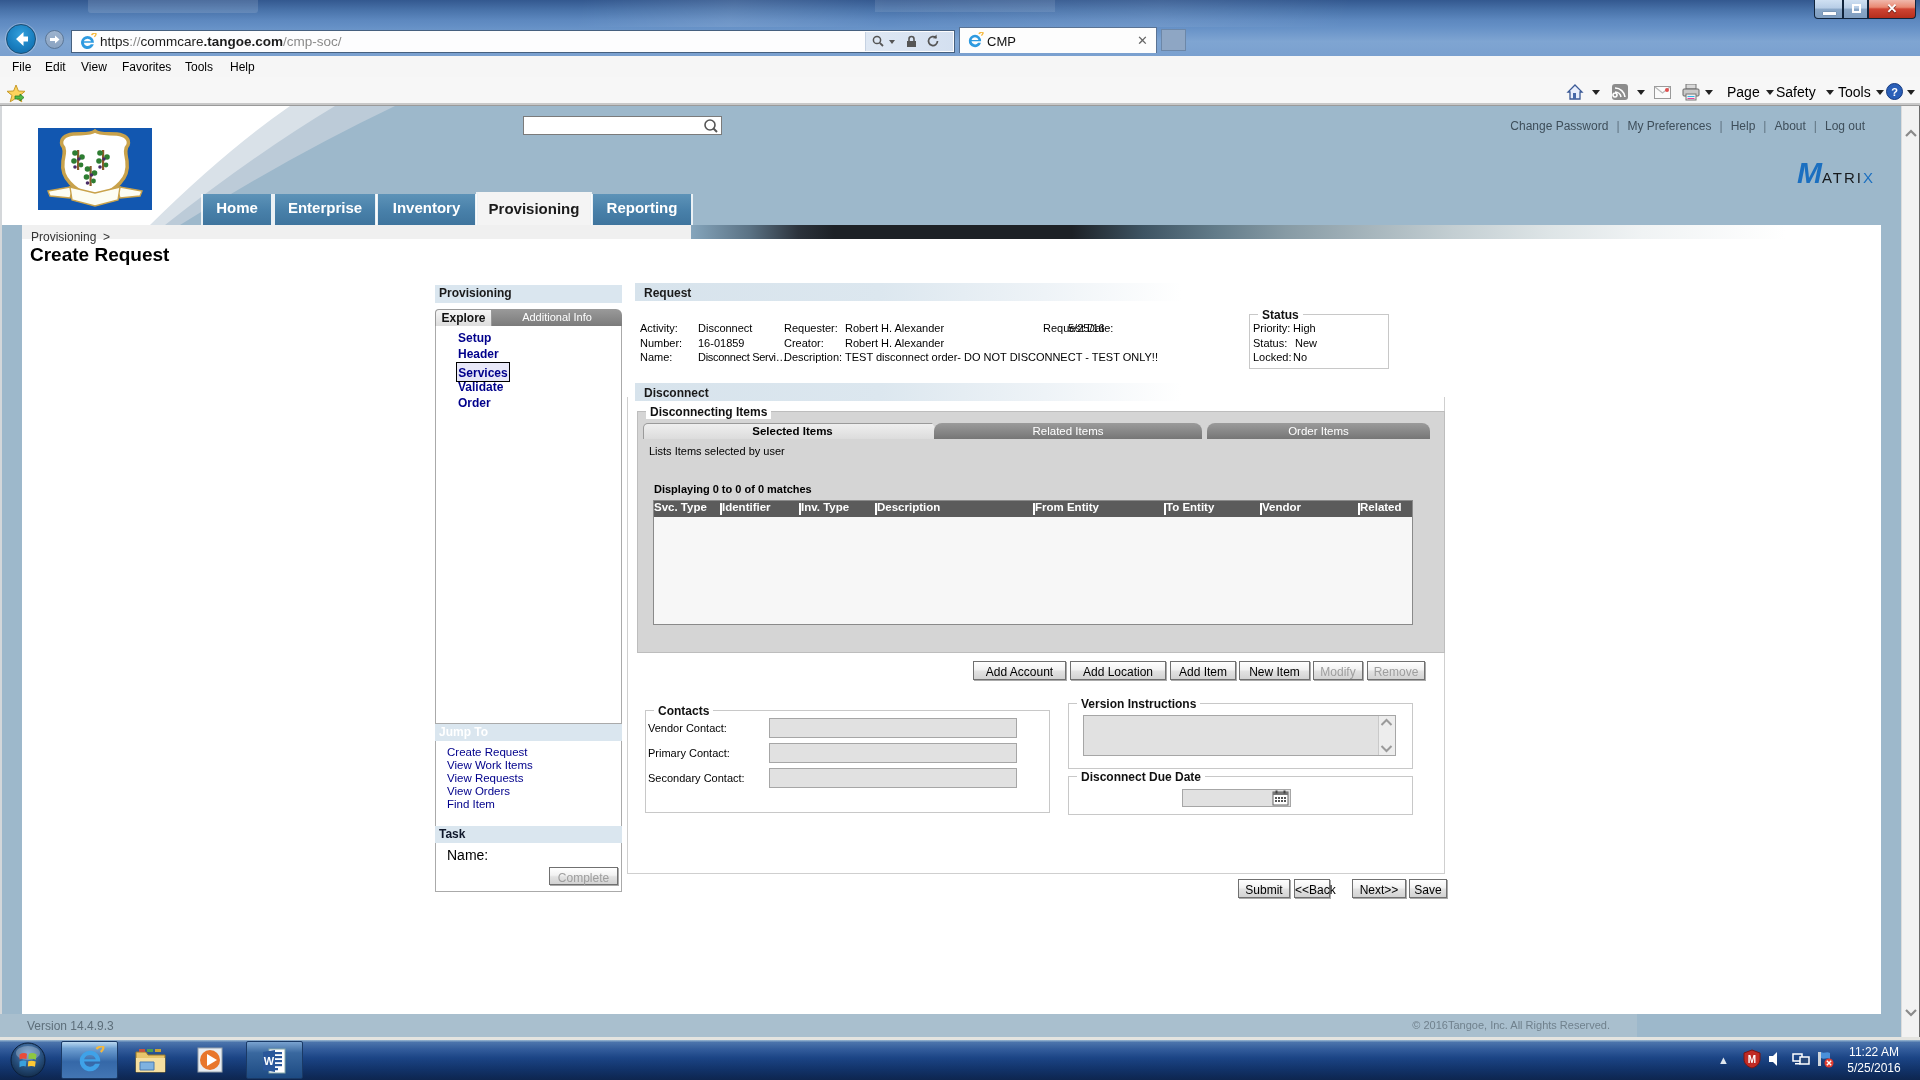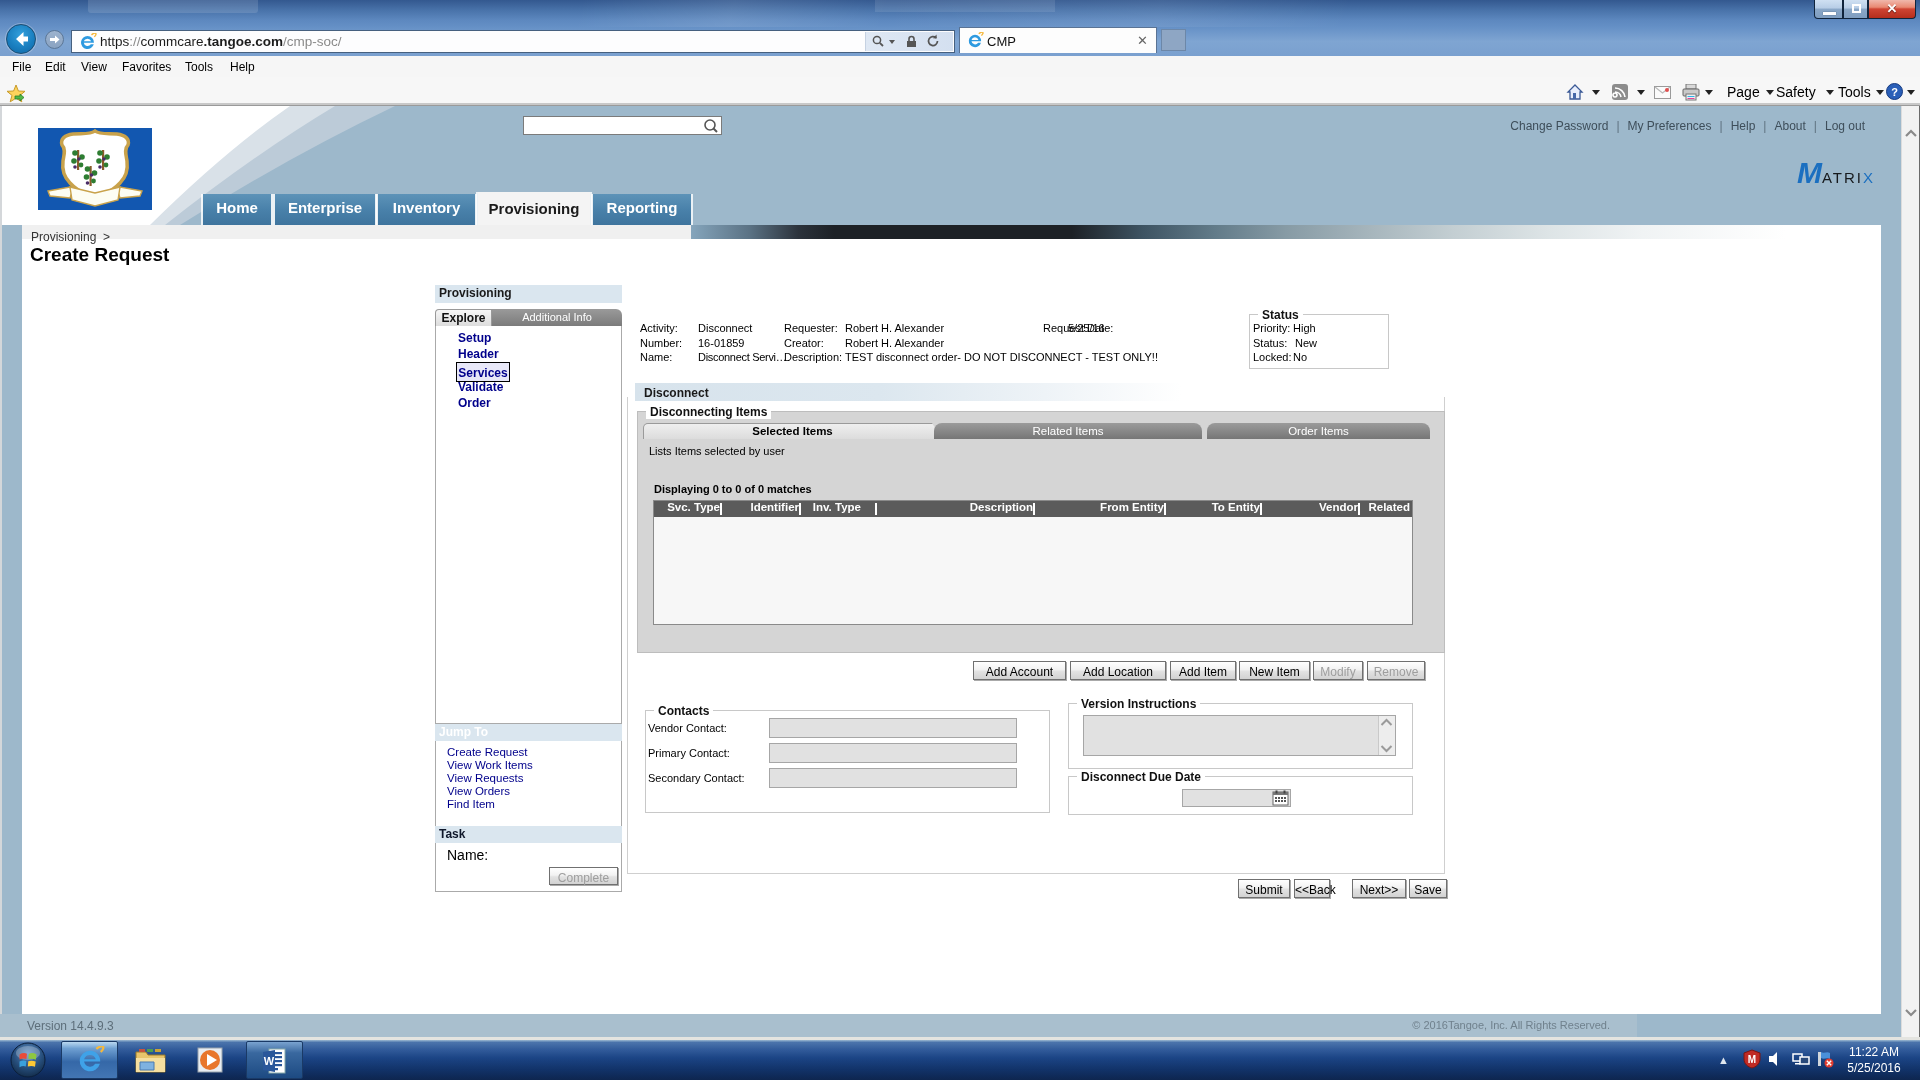--- a/index.html
+++ b/index.html
@@ -88,21 +88,21 @@
 
 
 .band { position:absolute; height:18px; background:linear-gradient(90deg,#d7e3ec 0%,#dce7ef 45%,#eef3f7 75%,#ffffff 100%); font-size:12px; font-weight:bold; color:#1a1a1a; padding:3px 0 0 9px; }
 fieldset { position:absolute; border:1px solid #c8c8c8; }
 .leg { position:absolute; top:-7px; left:8px; font-size:12px; font-weight:bold; color:#111; background:#fff; padding:0 4px; white-space:nowrap; }
 .frow { position:absolute; font-size:11px; color:#000; white-space:nowrap; }
 
 
 .ditab { position:absolute; height:16px; font-size:11.5px; text-align:center; }
 #tbl-head { position:absolute; background:#5b5b5b; color:#fff; font-size:11.5px; font-weight:bold; height:16px; padding-top:1px; }
-.th { position:absolute; top:0; text-align:right; }
+.th { position:absolute; top:0; text-align:left; }
 .tsep { position:absolute; top:2px; width:2px; height:12px; background:#fff; }
 
 .greyinput { position:absolute; background:#e1e1e1; border:1px solid #a6a6a6; }
 
 
 #footer { left:0; top:1014px; width:1637px; height:23px; background:#a9bfce; }
 #footer .v { position:absolute; left:27px; top:5px; font-size:12px; color:#5d6e7a; }
 #footer .c { position:absolute; right:27px; top:5px; font-size:11px; color:#70818d; }
 #greystrip { left:0; top:1037px; width:1920px; height:3px; background:#e4e4e0; }
 
@@ -311,20 +311,21 @@
       <span class="jump-link" style="top:31px">View Requests</span>
       <span class="jump-link" style="top:44px">View Orders</span>
       <span class="jump-link" style="top:57px">Find Item</span>
     </div>
     <div class="abs" id="task-head">Task</div>
     <div class="abs" style="left:413px; top:618px; width:187px; height:49px; background:#fff; border:1px solid #aaa; border-top:none;">
       <span style="position:absolute; left:11px; top:4px; font-size:14px;">Name:</span>
       <div class="btn disabled" style="left:113px; top:24px; width:69px; height:18px;">Complete</div>
     </div>
 
+    <div class="band" style="left:613px; top:58px; width:546px;">Request</div>
     <span class="frow" style="left:618px; top:97px;">Activity:</span>
       <span class="frow" style="left:676px; top:97px;">Disconnect</span>
     <span class="frow" style="left:618px; top:112px;">Number:</span>
       <span class="frow" style="left:676px; top:112px;">16-01859</span>
     <span class="frow" style="left:618px; top:126px;">Name:</span>
       <span class="frow" style="left:676px; top:126px; width:89px; letter-spacing:-0.3px; overflow:hidden; text-overflow:ellipsis;">Disconnect Servicer</span>
     <span class="frow" style="left:762px; top:97px;">Requester:</span>
       <span class="frow" style="left:823px; top:97px;">Robert H. Alexander</span>
     <span class="frow" style="left:762px; top:112px;">Creator:</span>
       <span class="frow" style="left:823px; top:112px;">Robert H. Alexander</span>

